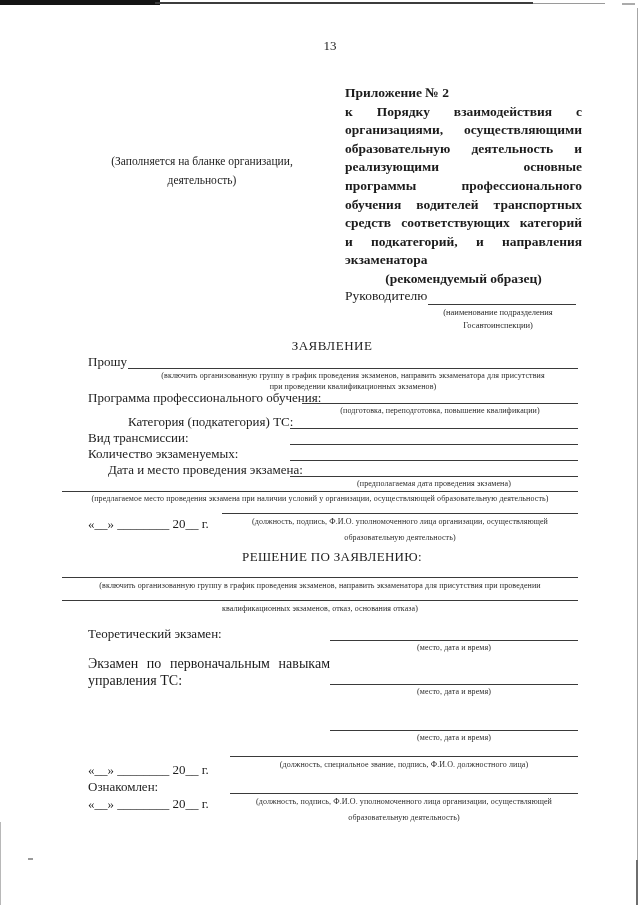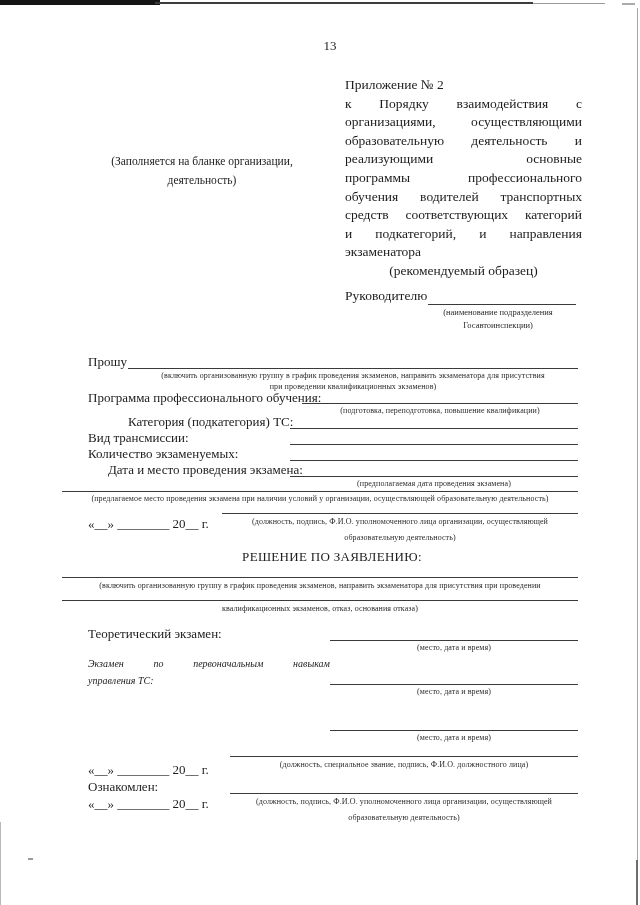--- a/index.html
+++ b/index.html
@@ -11,21 +11,21 @@
   .t{font-size:13px;line-height:16px;}
   .t135{font-size:13.5px;}
   .cap{font-size:8px;line-height:11px;text-align:center;color:#2a2a2a;letter-spacing:0.1px;}
   .cap9{font-size:8.5px;line-height:13px;text-align:center;color:#2a2a2a;}
   .rule{border-top:1px solid #3a3a3a;height:0;}
   .center{text-align:center;}
   .j{text-align:justify;text-align-last:justify;}
   .note{font-size:11.5px;line-height:18.5px;text-align:center;}
   .appendix{font-size:13.5px;line-height:18.6px;}
   .rec{text-align:center;}
-  .lbl2{font-size:10px;line-height:16.5px;width:242px;font-style:italic;}
+  .lbl2{font-size:14px;line-height:16.5px;width:242px;}
   .artifact{position:absolute;}
 </style>
 </head>
 <body>
 
 <div class="doc">
 
   <div class="artifact" style="left:0;top:0;width:160px;height:5px;background:#141414;"></div>
   <div class="artifact" style="left:155px;top:2px;width:378px;height:2px;background:#3c3c3c;"></div>
   <div class="artifact" style="left:533px;top:3px;width:72px;height:1px;background:#9a9a9a;"></div>
@@ -35,41 +35,42 @@
   <div class="artifact" style="left:0;top:822px;width:1px;height:83px;background:#b8b8b8;"></div>
   <div class="artifact" style="left:28px;top:858px;width:5px;height:2px;background:#9a9a9a;"></div>
 
   <div class="abs t center" style="left:300px;top:38px;width:60px;">13</div>
 
   <div class="abs note" style="left:76px;top:152px;width:252px;">
     <div>(Заполняется на бланке организации,</div>
     <div>деятельность)</div>
   </div>
 
-  <div class="abs appendix" style="left:345px;top:76px;width:237px;">
+  <div class="abs appendix" style="left:345px;top:84px;width:237px;font-weight:bold;">
     <div>Приложение № 2</div>
     <div class="j">к Порядку взаимодействия с</div>
     <div class="j">организациями, осуществляющими</div>
     <div class="j">образовательную деятельность и</div>
     <div class="j">реализующими основные</div>
     <div class="j">программы профессионального</div>
     <div class="j">обучения водителей транспортных</div>
     <div class="j">средств соответствующих категорий</div>
     <div class="j">и подкатегорий, и направления</div>
     <div>экзаменатора</div>
     <div class="rec">(рекомендуемый образец)</div>
   </div>
 
   <div class="abs t t135" style="left:345px;top:288px;">Руководителю</div>
   <div class="abs rule" style="left:428px;top:304px;width:148px;"></div>
   <div class="abs cap9" style="left:413px;top:306px;width:170px;">
     <div>(наименование подразделения</div>
     <div>Госавтоинспекции)</div>
   </div>
 
+  <div class="abs t center" style="left:62px;top:338px;width:540px;letter-spacing:0.5px;">ЗАЯВЛЕНИЕ</div>
 
   <div class="abs t" style="left:88px;top:354px;">Прошу</div>
   <div class="abs rule" style="left:128px;top:368px;width:450px;"></div>
   <div class="abs cap" style="left:128px;top:370px;width:450px;">
     <div>(включить организованную группу в график проведения экзаменов, направить экзаменатора для присутствия</div>
     <div>при проведении квалификационных экзаменов)</div>
   </div>
 
   <div class="abs t" style="left:88px;top:390px;text-align:right;">Программа профессионального обучения:</div>
   <div class="abs rule" style="left:302px;top:403px;width:276px;"></div>

